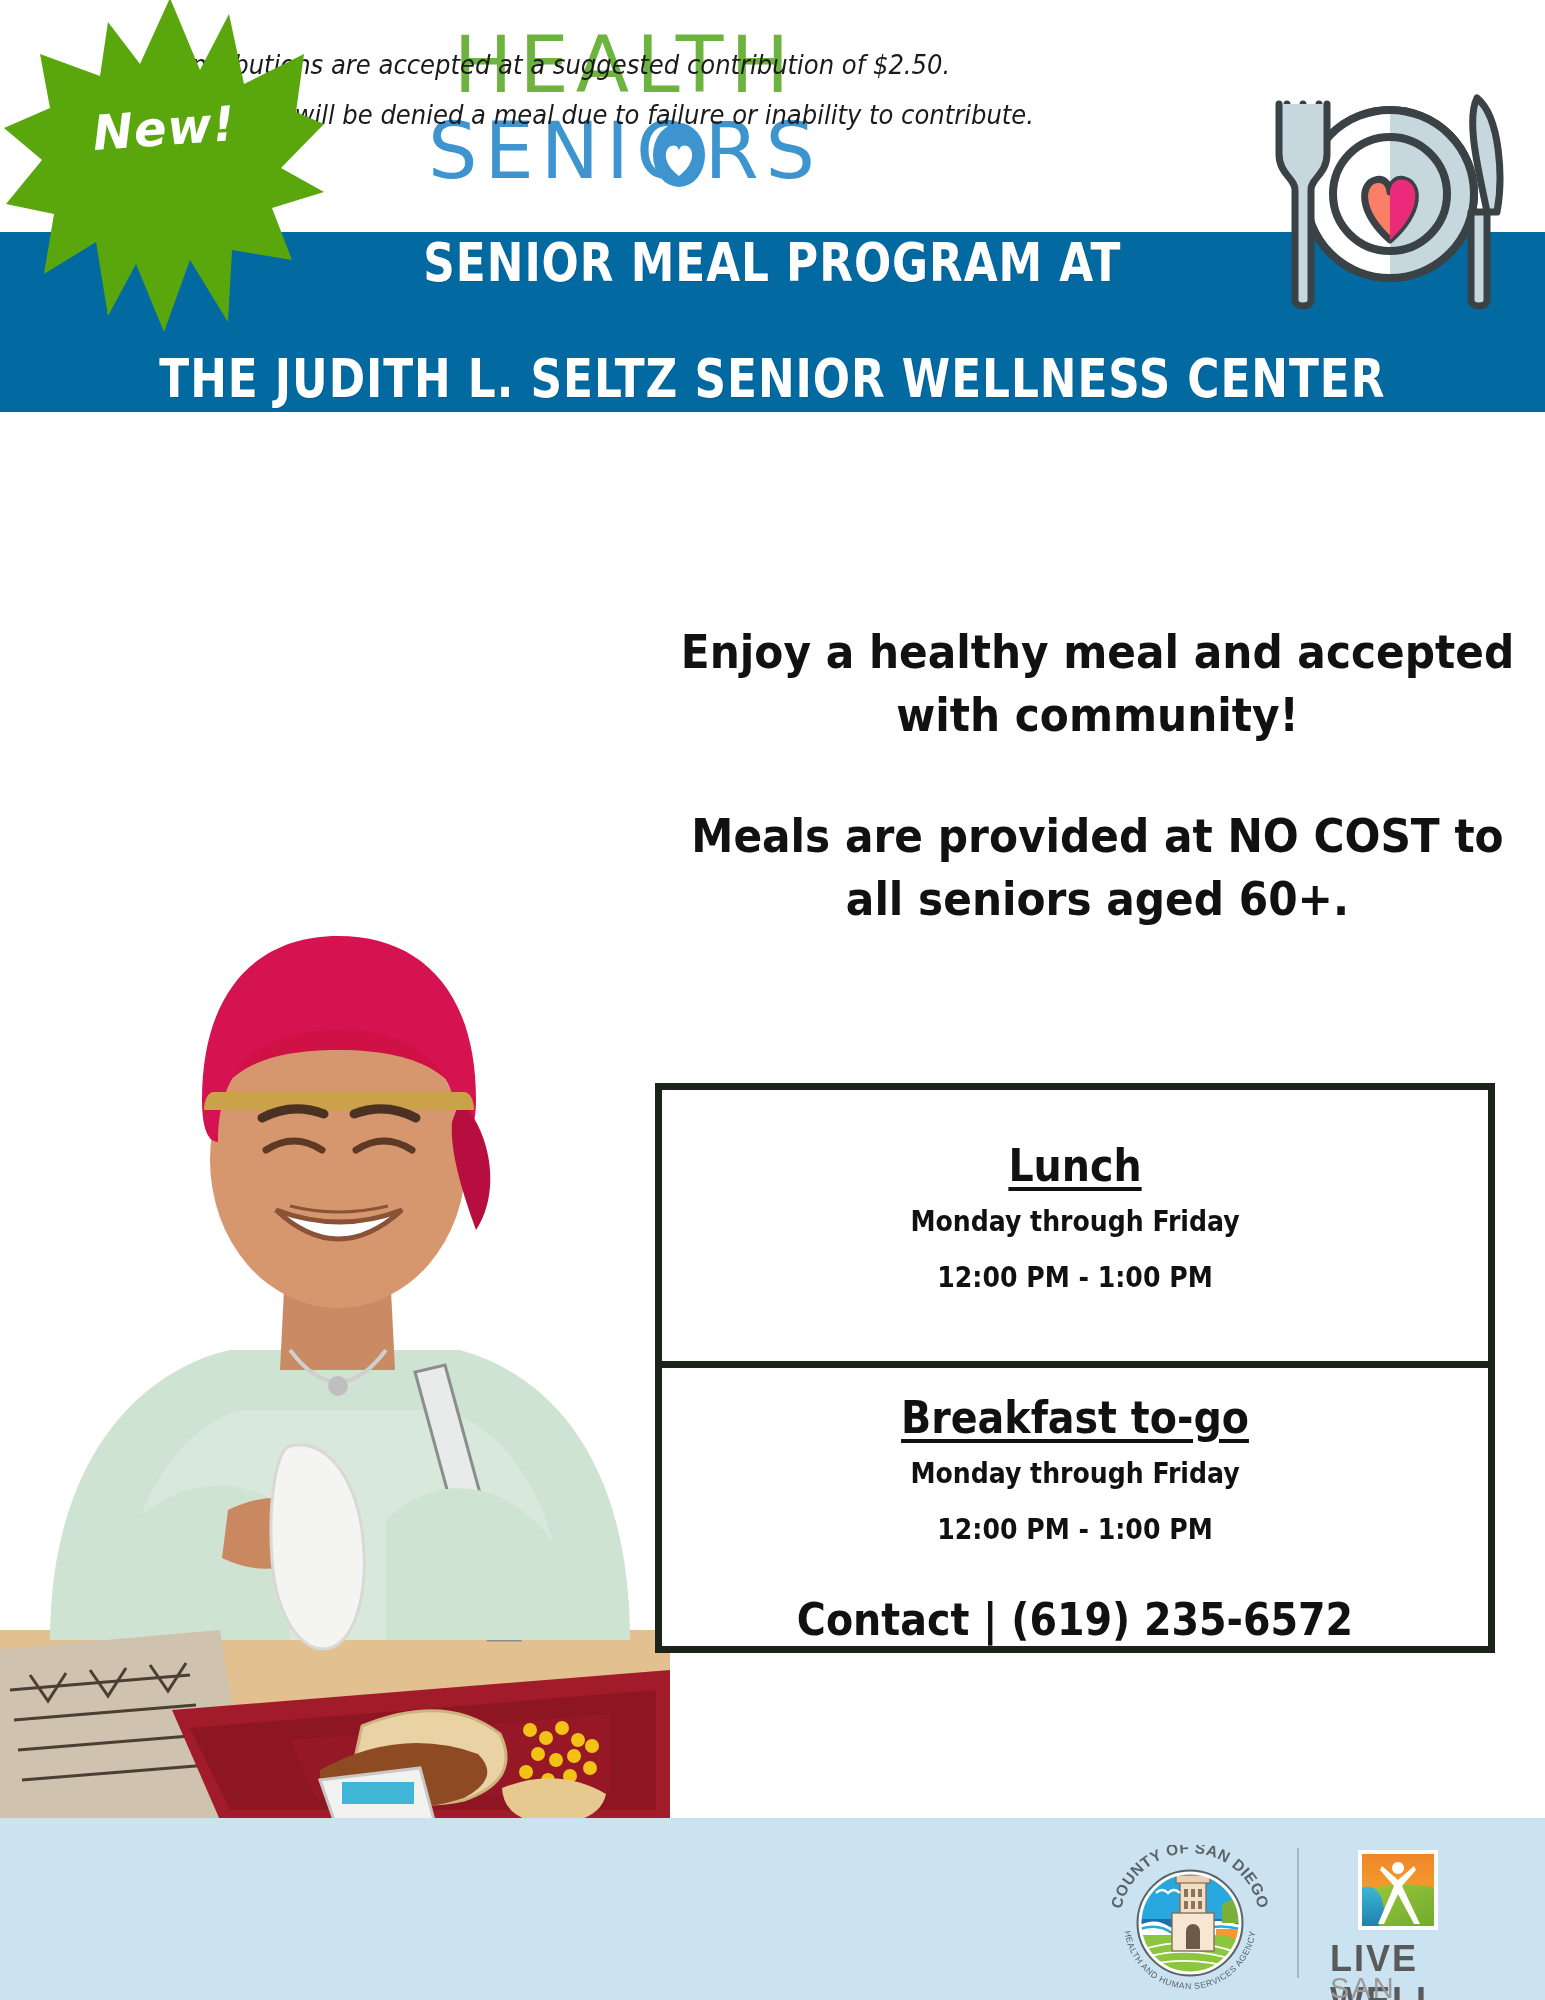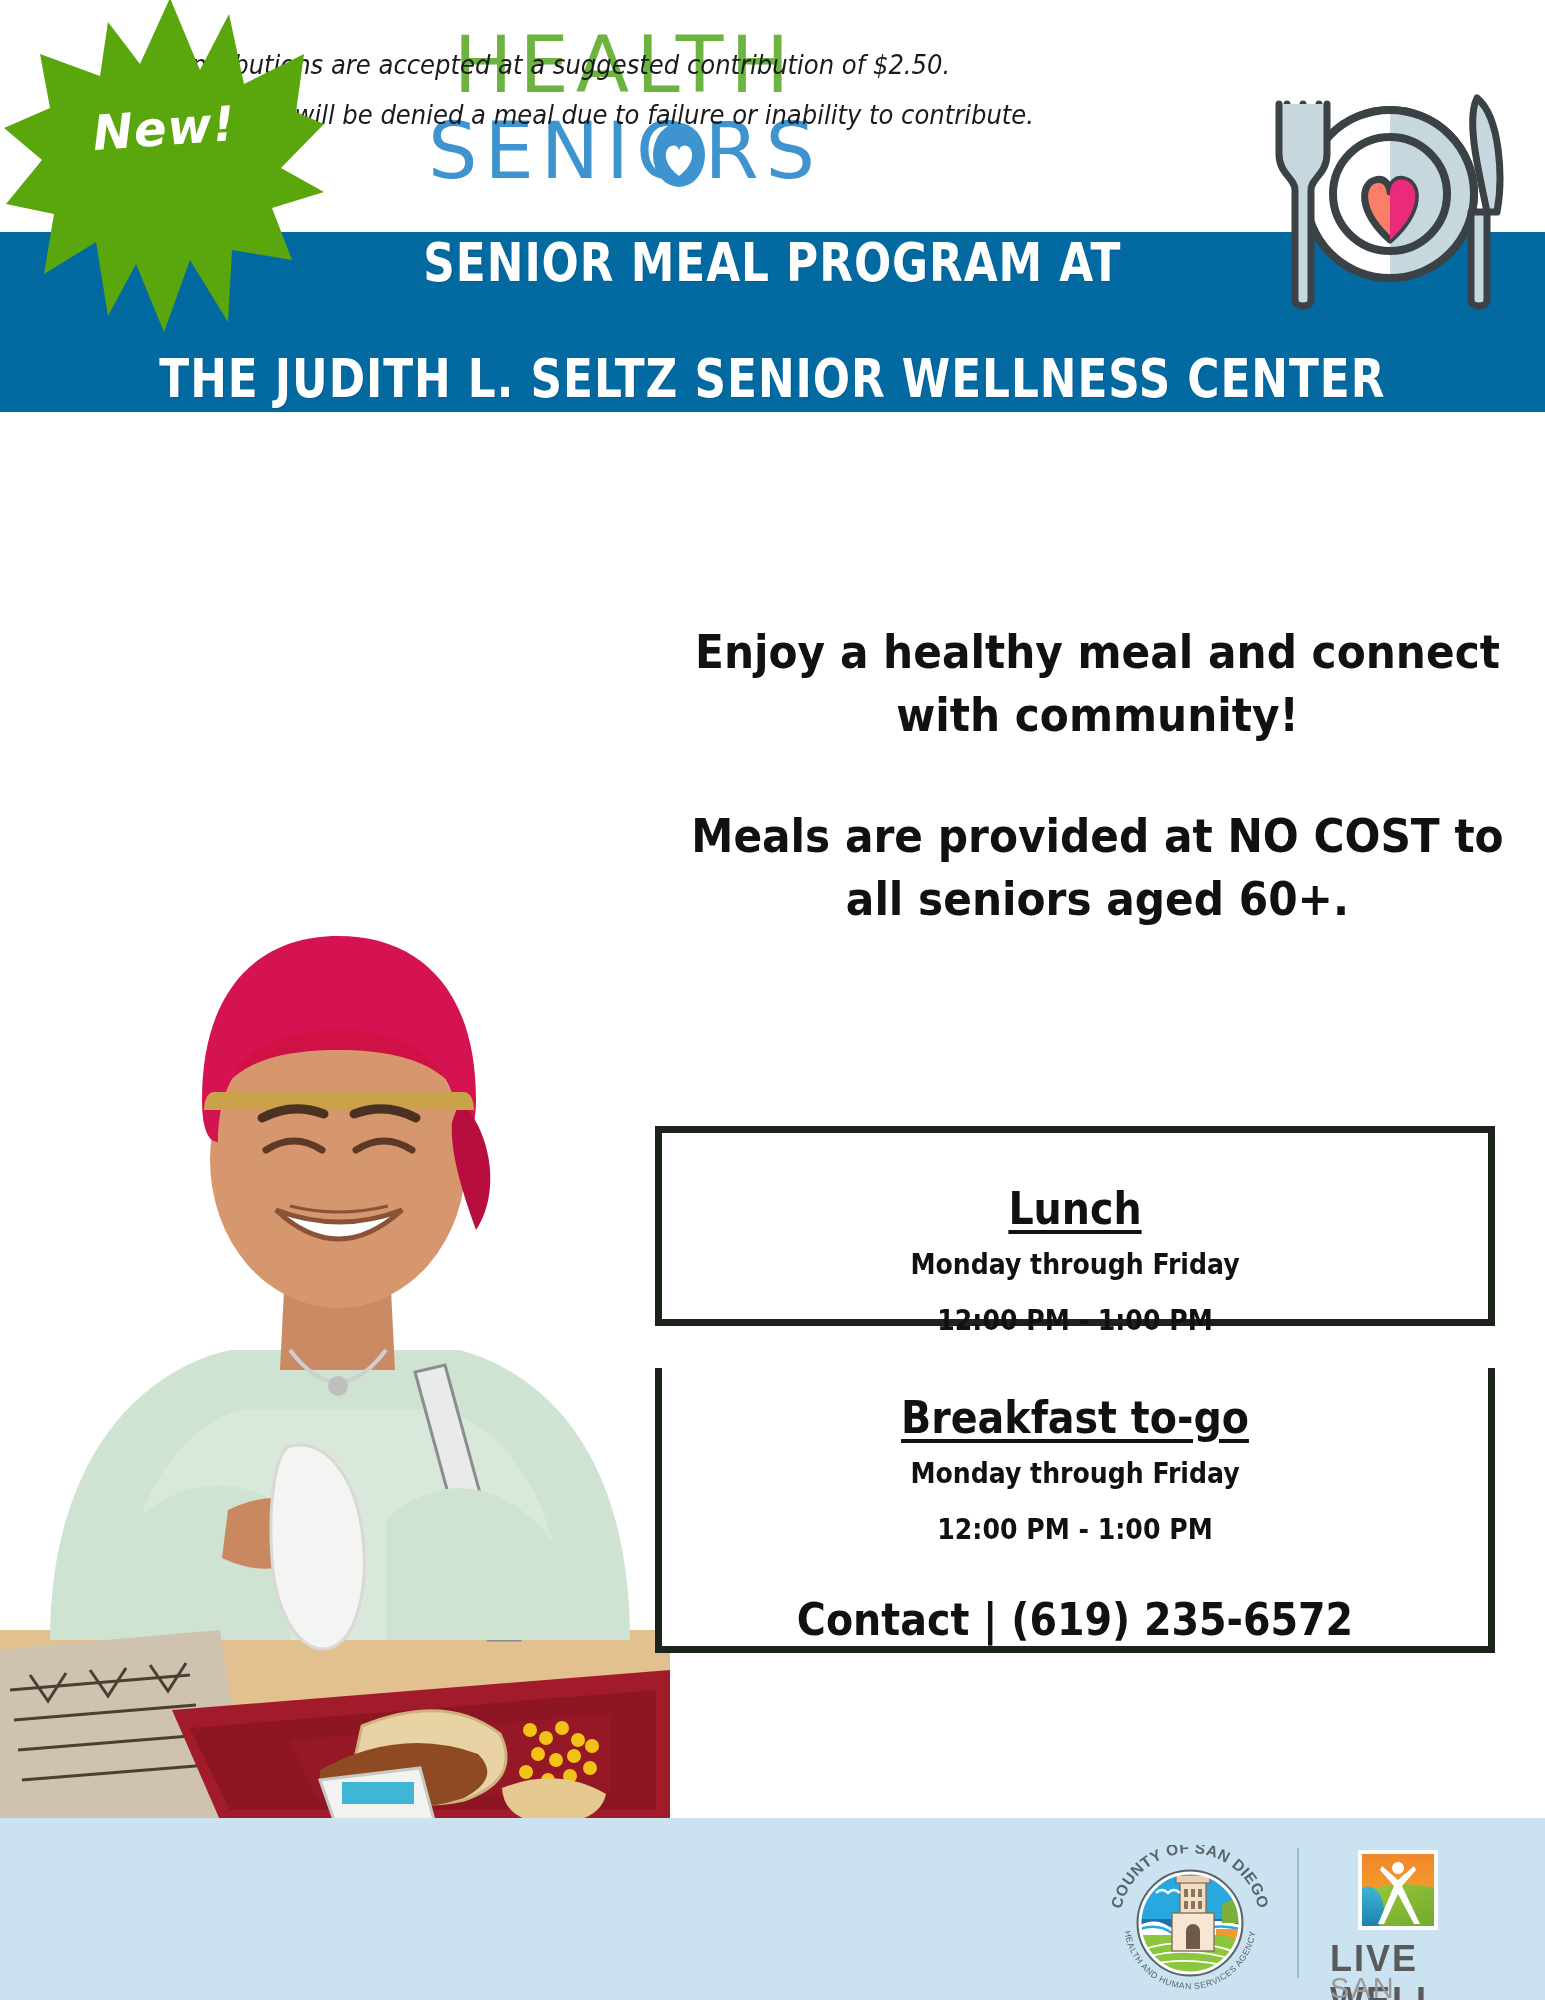--- a/index.html
+++ b/index.html
@@ -74,24 +74,23 @@
 
   
   .blurb{
     position:absolute;left:660px;top:620px;width:875px;
     text-align:center;color:#111111;
     font-weight:bold;font-size:47px;line-height:63px;
     font-family:"DejaVu Sans Condensed","Liberation Sans Narrow","Liberation Sans",sans-serif;
   }
   .blurb .gap{display:block;height:58px;}
   .box-wrap{
-    position:absolute;left:655px;top:1083px;width:840px;height:200px;
+    position:absolute;left:655px;top:1083px;width:840px;height:285px;
     border:7px solid #1b231b;background:#ffffff;
     z-index:6;
-    margin-top:43px;
   }
   .box-body{
     position:absolute;left:0;top:0;width:100%;height:100%;
     display:flex;flex-direction:column;align-items:center;justify-content:flex-start;
     padding-top:48px;
     font-family:"DejaVu Sans Condensed","Liberation Sans Narrow","Liberation Sans",sans-serif;
     color:#111;font-weight:bold;
   }
   .box-heading{
     font-size:44px;line-height:56px;text-decoration:underline;text-underline-offset:6px;
@@ -262,21 +261,21 @@
       </g>
 
       <path d="M512 1158 q56 -22 104 6 q-6 28 -54 30 q-48 -2 -50 -36 Z" fill="#e6c98f"></path>
 
       <path d="M330 1150 L430 1138 L444 1190 L344 1190 Z" fill="#f2f2f0" stroke="#c8c8c4" stroke-width="3"></path>
       <rect x="352" y="1152" width="72" height="22" fill="#3fb6d6"></rect>
     </svg>
   </div>
 
   <div class="blurb">
-    <div>Enjoy a healthy meal and connect with community!</div>
+    <div>Enjoy a healthy meal and accepted with community!</div>
     <span class="gap"></span>
     <div>Meals are provided at NO COST to all seniors aged 60+.</div>
   </div>
 
   <div class="box-wrap">
     <div class="box-body">
       <div class="box-heading">Lunch</div>
       <div class="box-row">Monday through Friday</div>
       <div class="box-row">12:00 PM - 1:00 PM</div>
     </div>

